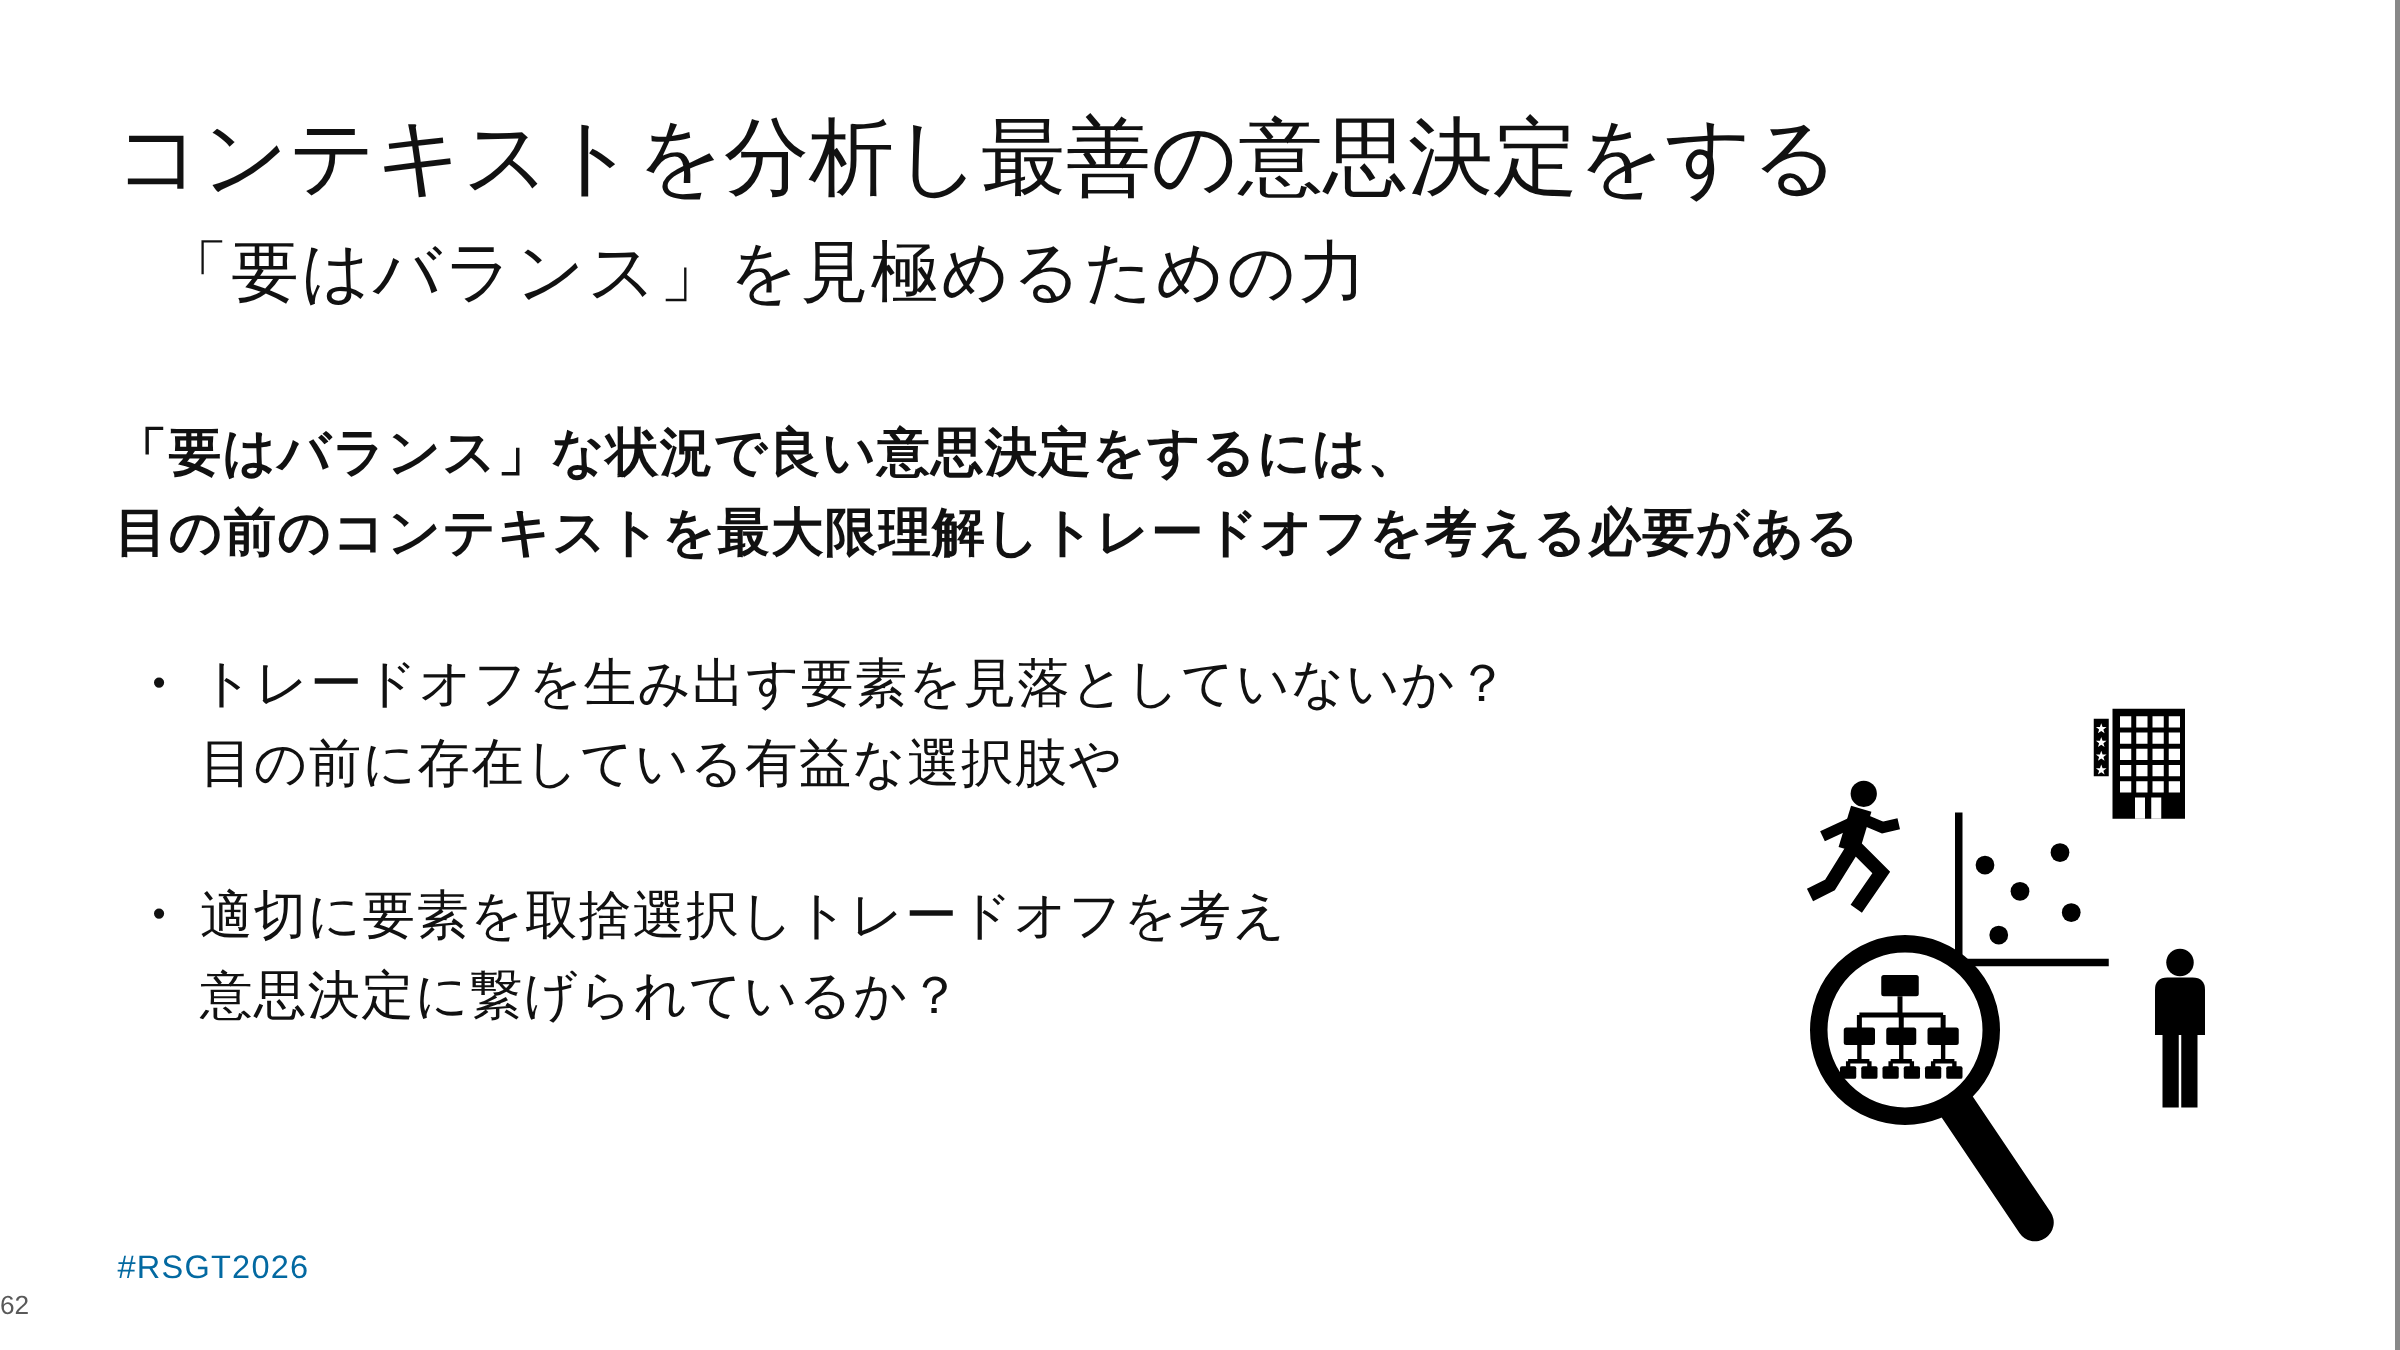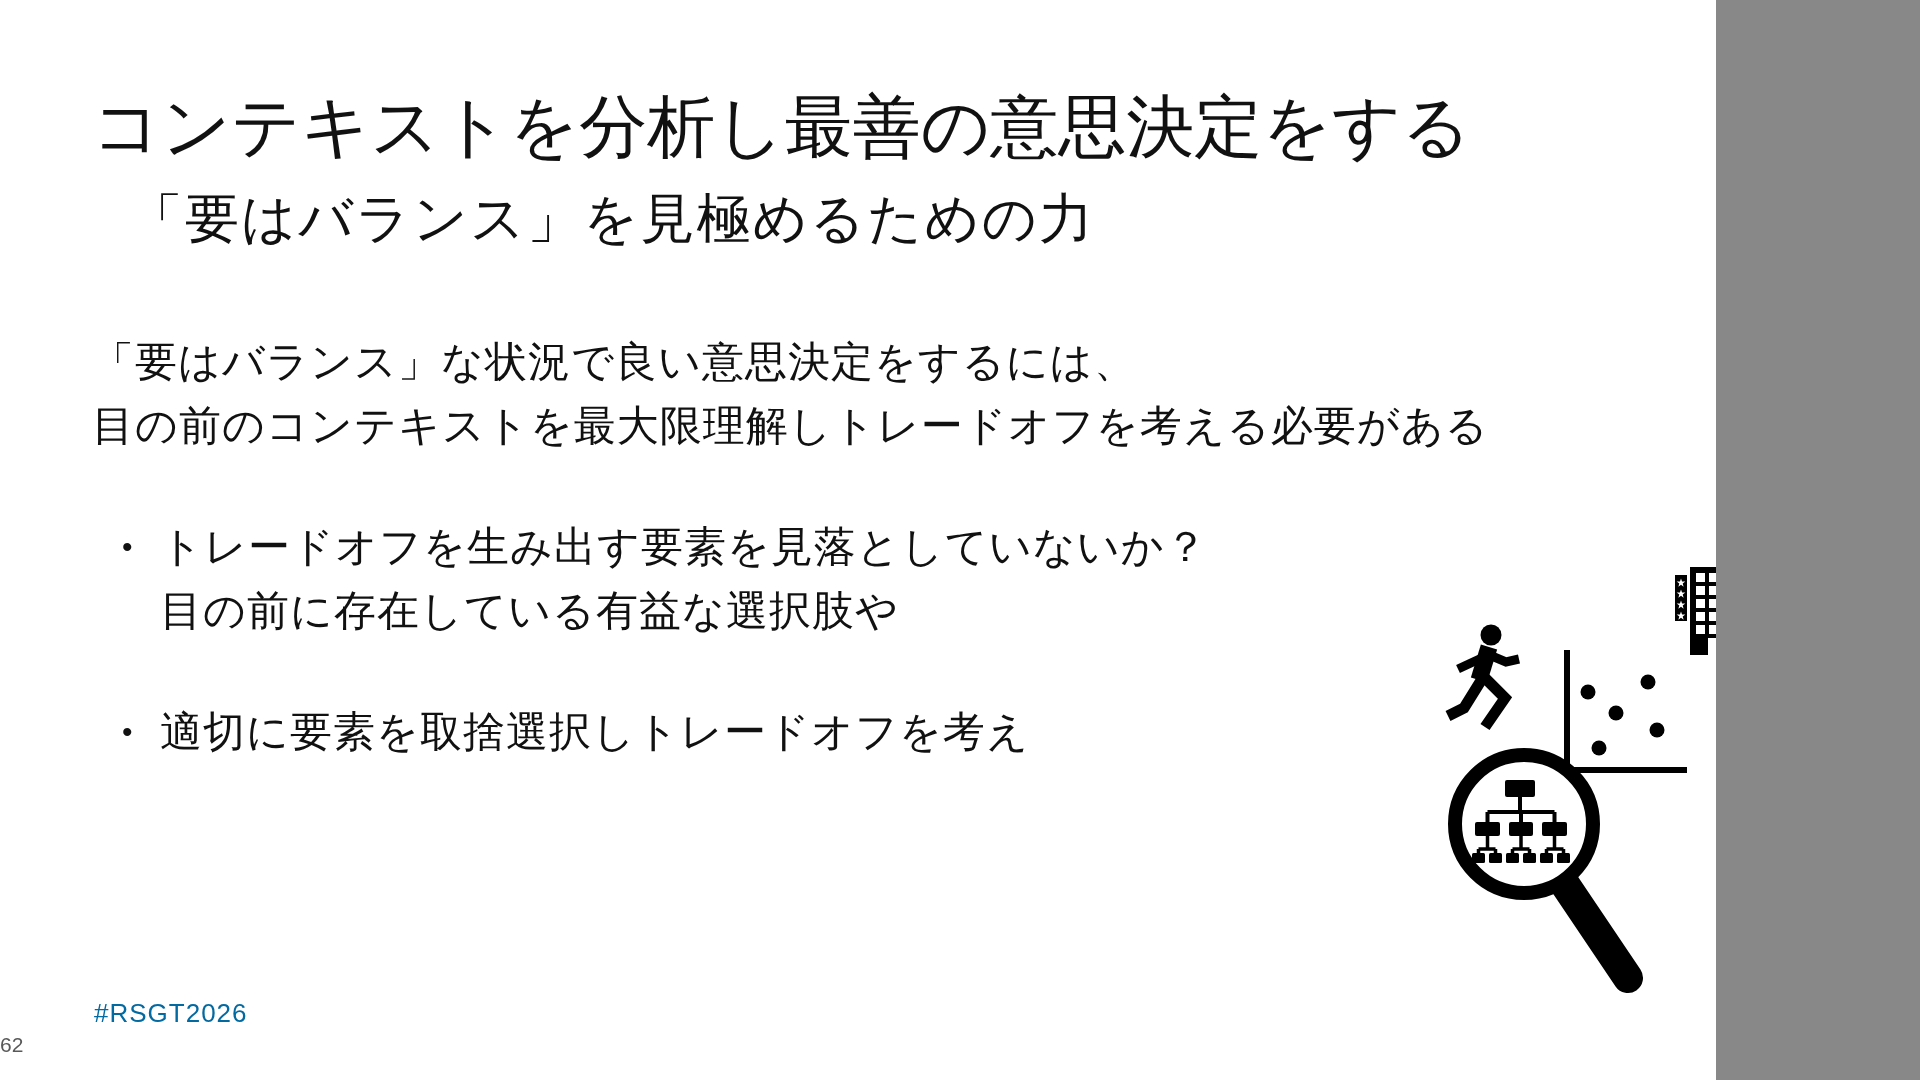--- a/index.html
+++ b/index.html
@@ -1,37 +1,37 @@
 <!DOCTYPE html>
 <html><head>
 <meta charset="utf-8">
 <style>
   html,body{margin:0;padding:0;background:#888;}
   .slide{
     position:relative;
-    width:1716px;height:1080px;
+    width:1916px;height:1080px;
     background:#ffffff;
     overflow:hidden;
     font-family:"Liberation Sans","DejaVu Sans",sans-serif;
     color:#111111;
   }
   .title{
     position:absolute;left:92px;top:86px;width:1620px;
     font-size:68px;line-height:1.18;letter-spacing:0px;
     font-weight:400;white-space:nowrap;
   }
   .subtitle{
     position:absolute;left:96px;top:186px;width:1500px;
     font-size:54px;line-height:1.2;letter-spacing:2px;
     font-weight:400;white-space:nowrap;margin-left:33px;
   }
   .lead{
     position:absolute;left:92px;top:330px;width:1460px;
     font-size:42px;line-height:64px;letter-spacing:1px;
-    font-weight:400;
+    font-weight:700;
   }
   .lead div{white-space:nowrap;}
   .bullets{
     position:absolute;left:122px;top:515px;width:1120px;
     list-style:none;margin:0;padding:0;
   }
   .bullet{
     display:flex;align-items:flex-start;
     font-size:42px;line-height:64px;letter-spacing:1px;
   }
@@ -74,20 +74,21 @@
       <span class="bullet-marker">•</span>
       <span class="bullet-text">
         <div>トレードオフを生み出す要素を見落としていないか？</div>
         <div>目の前に存在している有益な選択肢や</div>
       </span>
     </li>
     <li class="bullet">
       <span class="bullet-marker">•</span>
       <span class="bullet-text">
         <div>適切に要素を取捨選択しトレードオフを考え</div>
+        <div>意思決定に繋げられているか？</div>
       </span>
     </li>
   </ul>
 
   <svg class="illustration" viewBox="0 0 350 440" xmlns="http://www.w3.org/2000/svg">
     <defs>
       <path id="star" d="M0,-4.5 L1.06,-1.46 L4.28,-1.39 L1.71,0.56 L2.64,3.64 L0,1.8 L-2.64,3.64 L-1.71,0.56 L-4.28,-1.39 L-1.06,-1.46 Z"></path>
     </defs>
 
     <g fill="#000">

